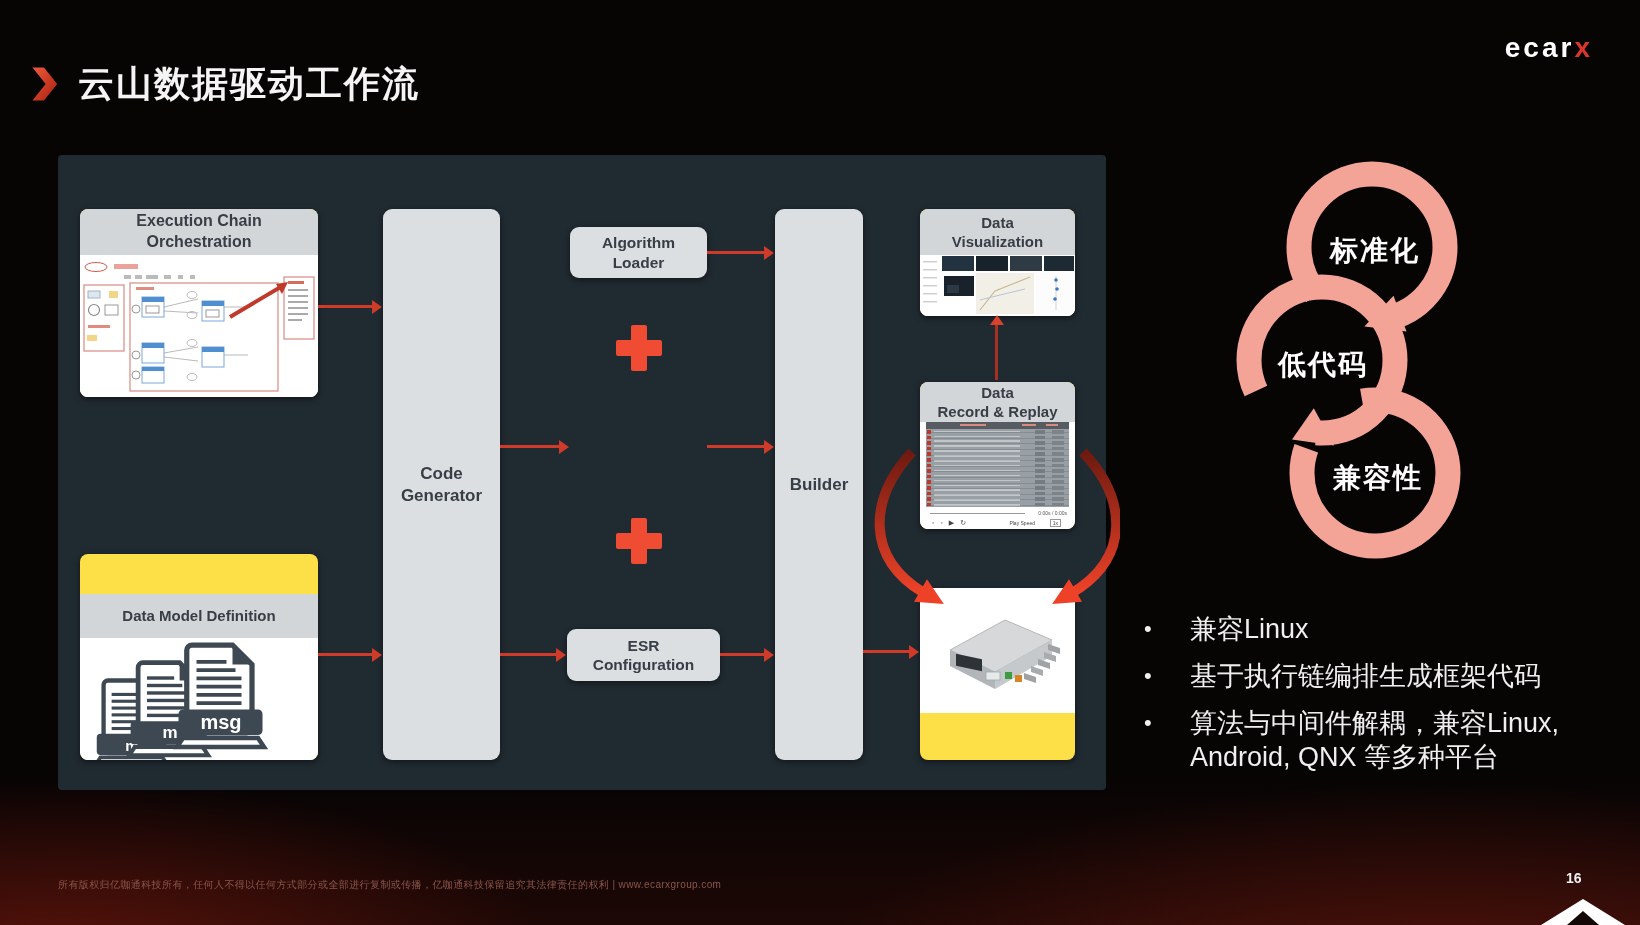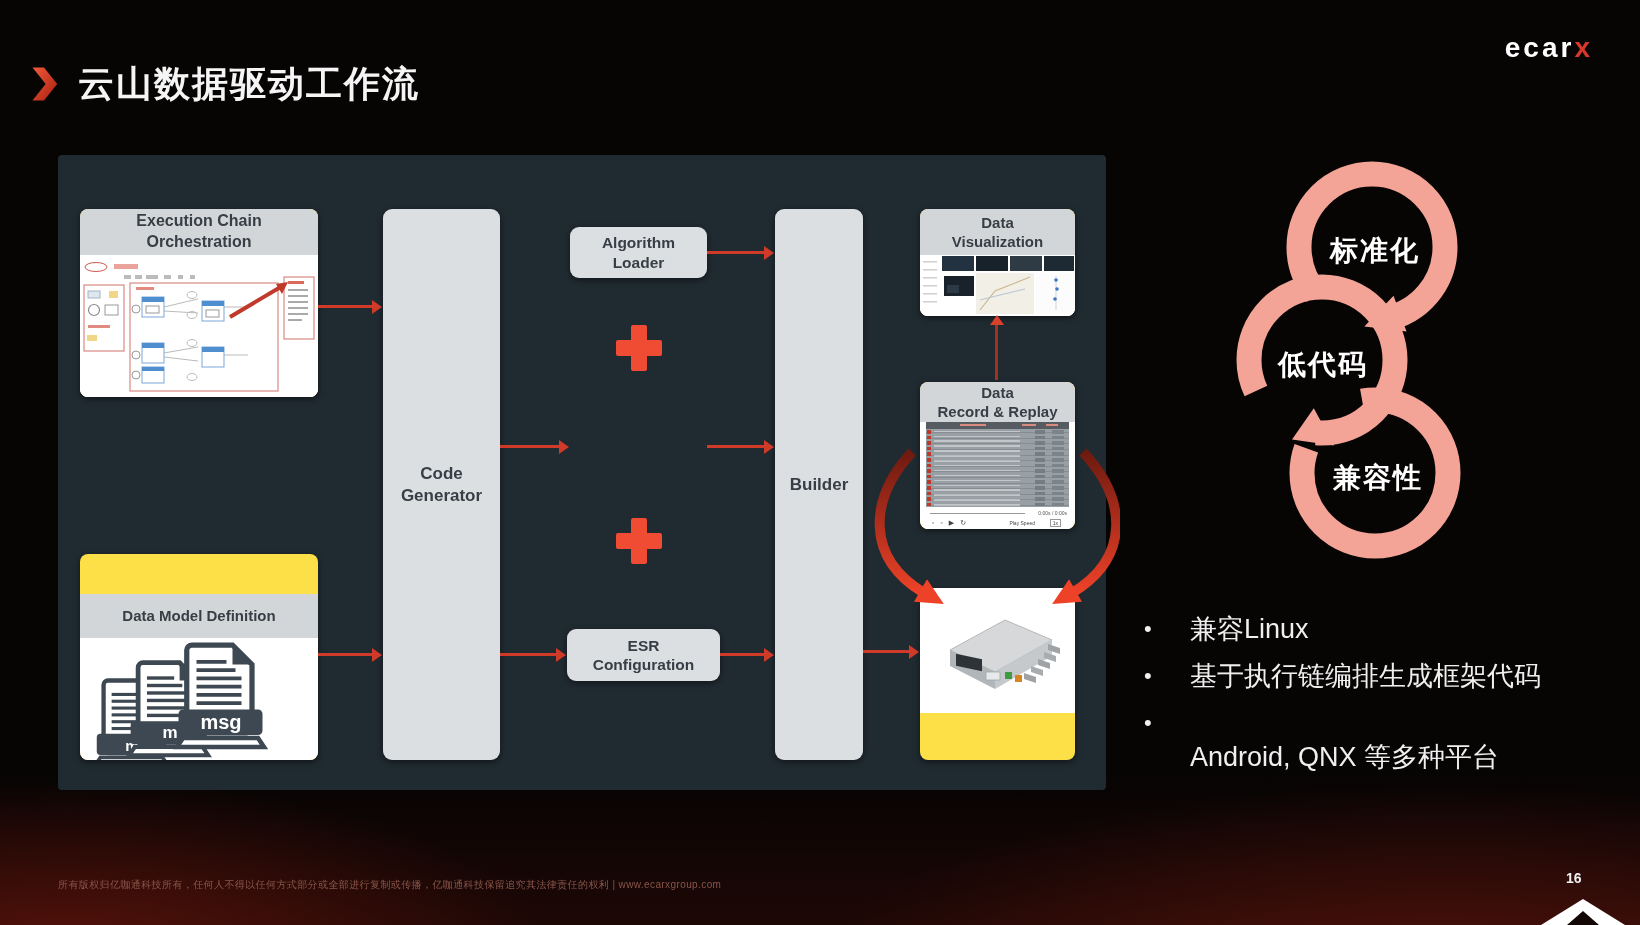--- a/index.html
+++ b/index.html
@@ -315,21 +315,21 @@
     <div class="bullet">
       <span class="dot">•</span>
       <span>兼容Linux</span>
     </div>
     <div class="bullet">
       <span class="dot">•</span>
       <span>基于执行链编排生成框架代码</span>
     </div>
     <div class="bullet">
       <span class="dot">•</span>
-      <span><br>
+      <span><span>算法与中间件解耦，兼容Linux,</span><br>
       <span>Android, QNX 等多种平台</span></span>
     </div>
   </div>
 
   <div class="disclaimer">所有版权归亿咖通科技所有，任何人不得以任何方式部分或全部进行复制或传播，亿咖通科技保留追究其法律责任的权利 | www.ecarxgroup.com</div>
   <div class="pagenum">16</div>
   <svg class="bchev" width="84" height="26" viewBox="0 0 84 26">
     <polygon points="0,26 42,0 84,26" fill="#ffffff"></polygon>
     <polygon points="26,26 42,12 58,26" fill="#140807"></polygon>
   </svg>

